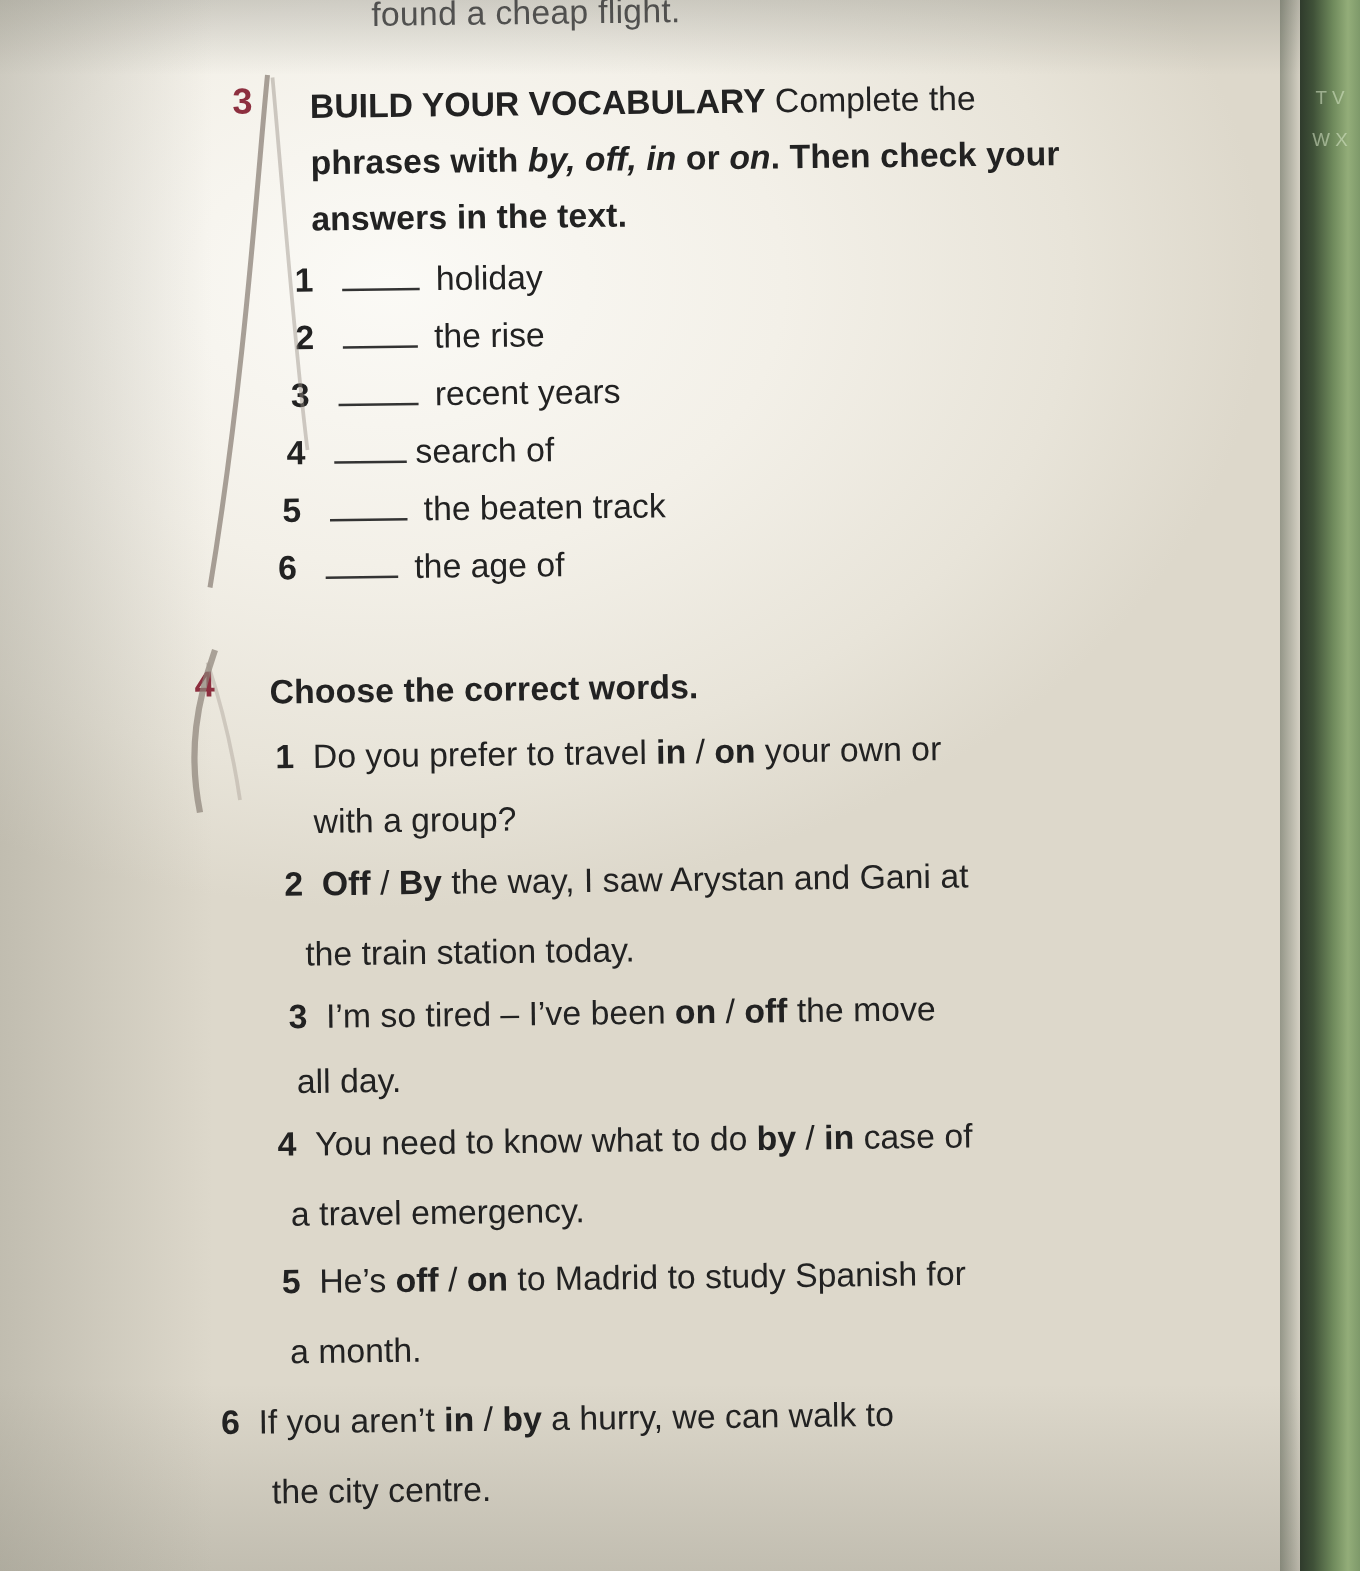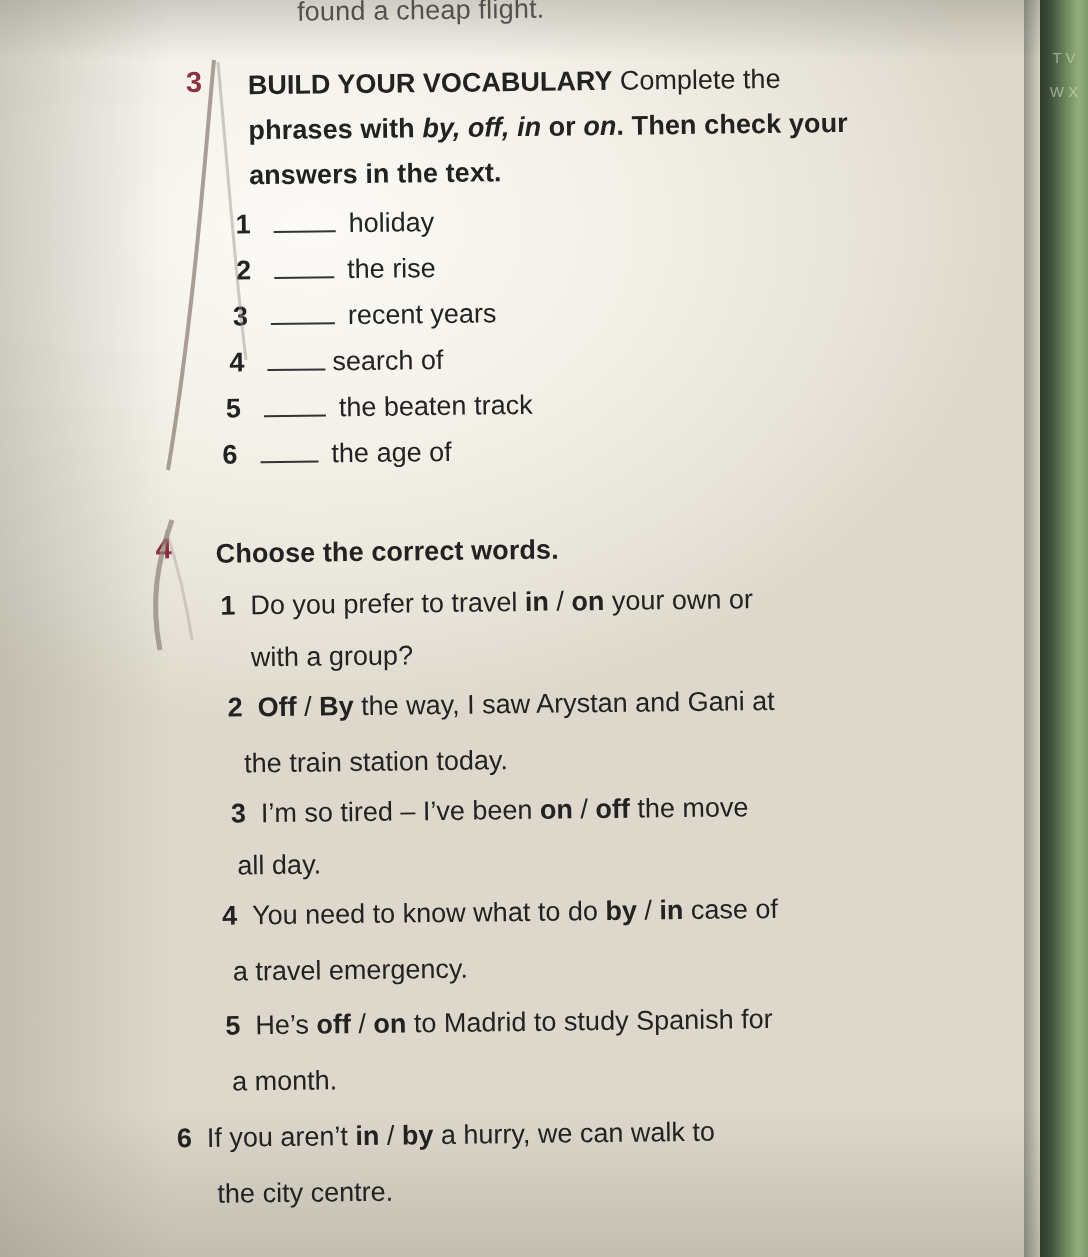--- a/index.html
+++ b/index.html
@@ -57,21 +57,21 @@
   }
   .edge-inner {
     position: absolute;
     right: 48px; top: 0;
     width: 16px; height: 1257px;
     background: linear-gradient(to right, rgba(60,70,55,0.45), rgba(60,70,55,0.05));
   }
   .edge-text {
     position: absolute;
     right: 4px;
-    top: 41px;
+    top: 62px;
     width: 40px;
     color: #d8e6c8;
     font-size: 15px;
     line-height: 34px;
     text-align: center;
     opacity: .55;
   }
 
   
   .content {

